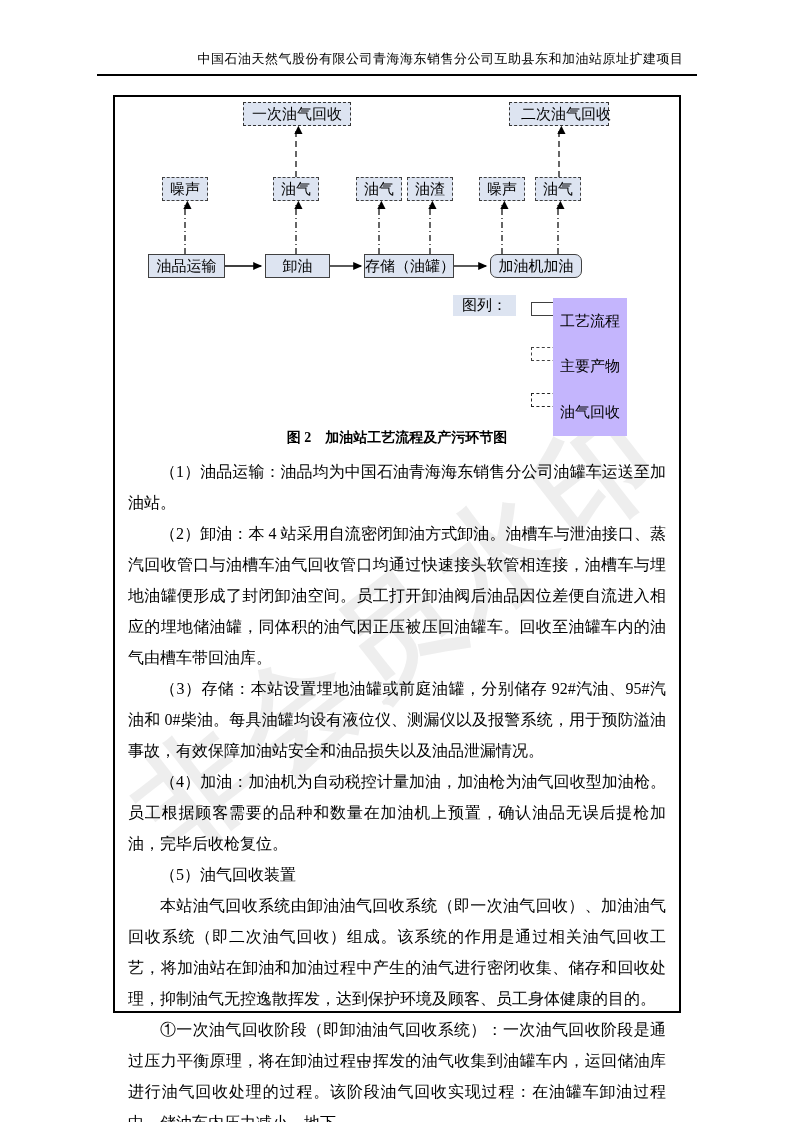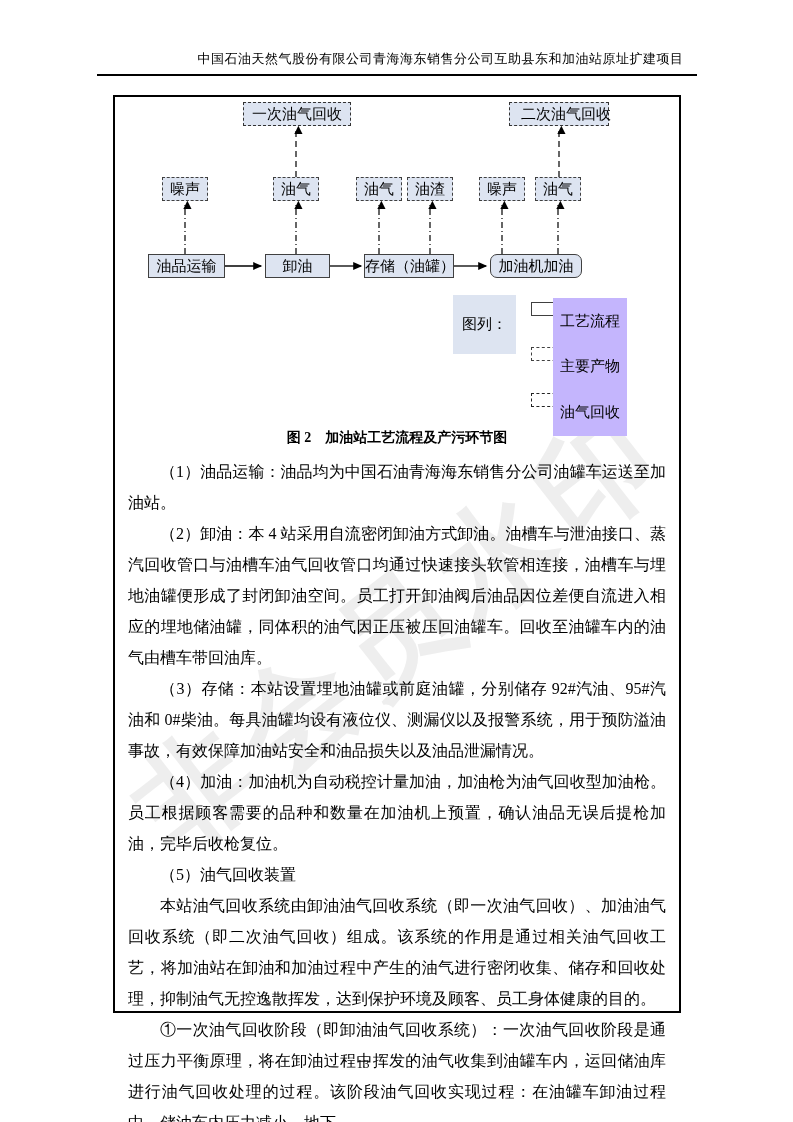--- a/index.html
+++ b/index.html
@@ -35,21 +35,21 @@
     text-align:center;font-size:15px;line-height:22px;height:24px;
     white-space:nowrap;
   }
   .fc-process{border:1.5px solid #404040;}
   .fc-product{border:1.6px dashed #404040;}
   .fc-recovery{border:1.6px dashed #333;}
   .fc-svg{position:absolute;left:0;top:0;width:564px;height:330px;}
   
   .legend-title{
     position:absolute;left:338px;top:198px;background:#dde4f1;
-    font-size:15px;padding:20px 9px;
+    font-size:15px;padding:1px 9px;
   }
   .legend-swatch{
     position:absolute;left:416px;width:30px;height:14px;box-sizing:border-box;background:#fff;
   }
   .legend-swatch.solid{border:1.5px solid #404040;}
   .legend-swatch.dashdot{border:1.7px dashed #404040;}
   .legend-swatch.dashed{border:1.7px dashed #222;}
   .legend-label{
     position:absolute;left:438px;background:#c4b5fd;font-size:15px;padding:14px 7px;white-space:nowrap;
   }

